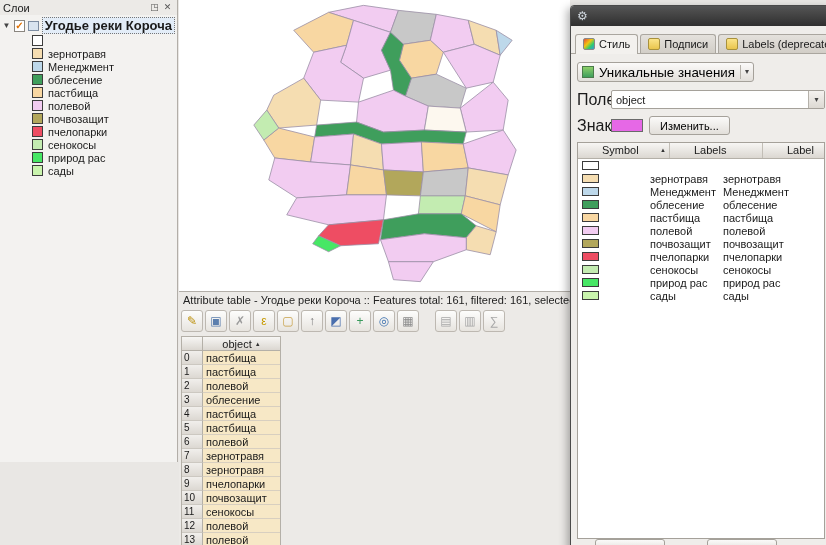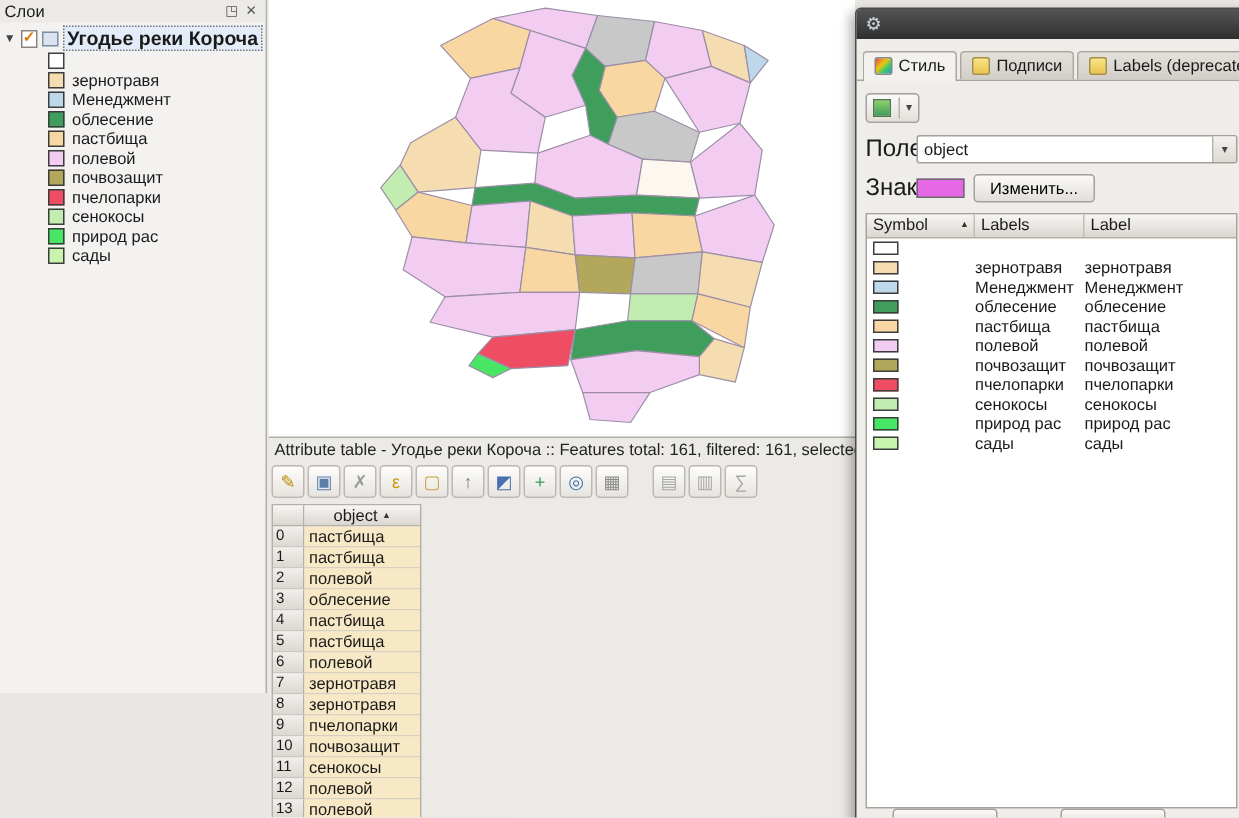--- a/index.html
+++ b/index.html
@@ -58,21 +58,21 @@
   .combo-arrow { font-size:8px; color:#444; border-left:1px solid #b5b1aa; padding-left:4px; height:14px; line-height:14px; }
   .field-row, .symbol-row { display:flex; align-items:center; gap:6px; margin-bottom:7px; }
   .field-label, .symbol-label { width:28px; font-size:16px; }
   .field-combo { flex:1; height:19px; border:1px solid #a5a19a; border-radius:2px; background:#fff; display:flex; align-items:center; }
   .field-value { flex:1; padding-left:4px; font-size:11px; }
   .field-arrow { width:16px; text-align:center; font-size:8px; color:#444; background:linear-gradient(#f4f2ef,#ddd9d3); border-left:1px solid #b5b1aa; height:17px; line-height:17px; }
   .symbol-swatch { width:32px; height:13px; border:1px solid #6a6a6a; }
   .change-btn { height:19px; border:1px solid #a5a19a; border-radius:3px; background:linear-gradient(#fbfaf9,#e2dfda); padding:0 10px; font-size:11px; cursor:default; }
   .cls-table { flex:1; border:1px solid #a5a19a; background:#fff; overflow:hidden; display:flex; flex-direction:column; }
   .cls-head { display:flex; height:16px; background:linear-gradient(#f7f6f4,#dbd7d1); border-bottom:1px solid #b4b0a8; }
-  .ch { font-size:11px; line-height:15px; padding-left:4px; border-right:1px solid #c2beb6; display:flex; align-items:center; }
+  .ch { font-size:11px; line-height:15px; padding-left:4px; border-right:1px solid #c2beb6; display:flex; align-items:center;margin-left:20px; }
   .ch-symbol { width:72px; justify-content:space-between; padding-right:3px; }
   .ch-value { width:73px; }
   .ch-label { flex:1; border-right:none; }
   .cls-row { display:flex; height:13px; align-items:center; }
   .c-sym { width:72px; padding-left:4px; }
   .cls-swatch { display:block; width:17px; height:9px; border:1px solid #3c3c3c; }
   .c-val { width:73px; font-size:11px; white-space:nowrap; overflow:hidden; }
   .c-lab { flex:1; font-size:11px; white-space:nowrap; overflow:hidden; }
   .dialog-bottom { height:10px; position:relative; }
   .btn-stub { position:absolute; bottom:-2px; height:12px; width:70px; border:1px solid #a5a19a; border-radius:3px 3px 0 0; background:linear-gradient(#fbfaf9,#e2dfda); }
@@ -357,20 +357,21 @@
       </div>
       <div class="tab">
         <span class="tab-icon labels"></span>
         <span>Labels (deprecated)</span>
       </div>
     </div>
     <div class="dialog-content">
       <div class="renderer-row">
         <button class="renderer-combo">
           <span class="renderer-icon"></span>
+          <span>Уникальные значения</span>
           <span class="combo-arrow">▾</span>
         </button>
       </div>
       <div class="field-row">
         <span class="field-label">Поле</span>
         <div class="field-combo">
           <span class="field-value">object</span>
           <span class="field-arrow">▾</span>
         </div>
       </div>

